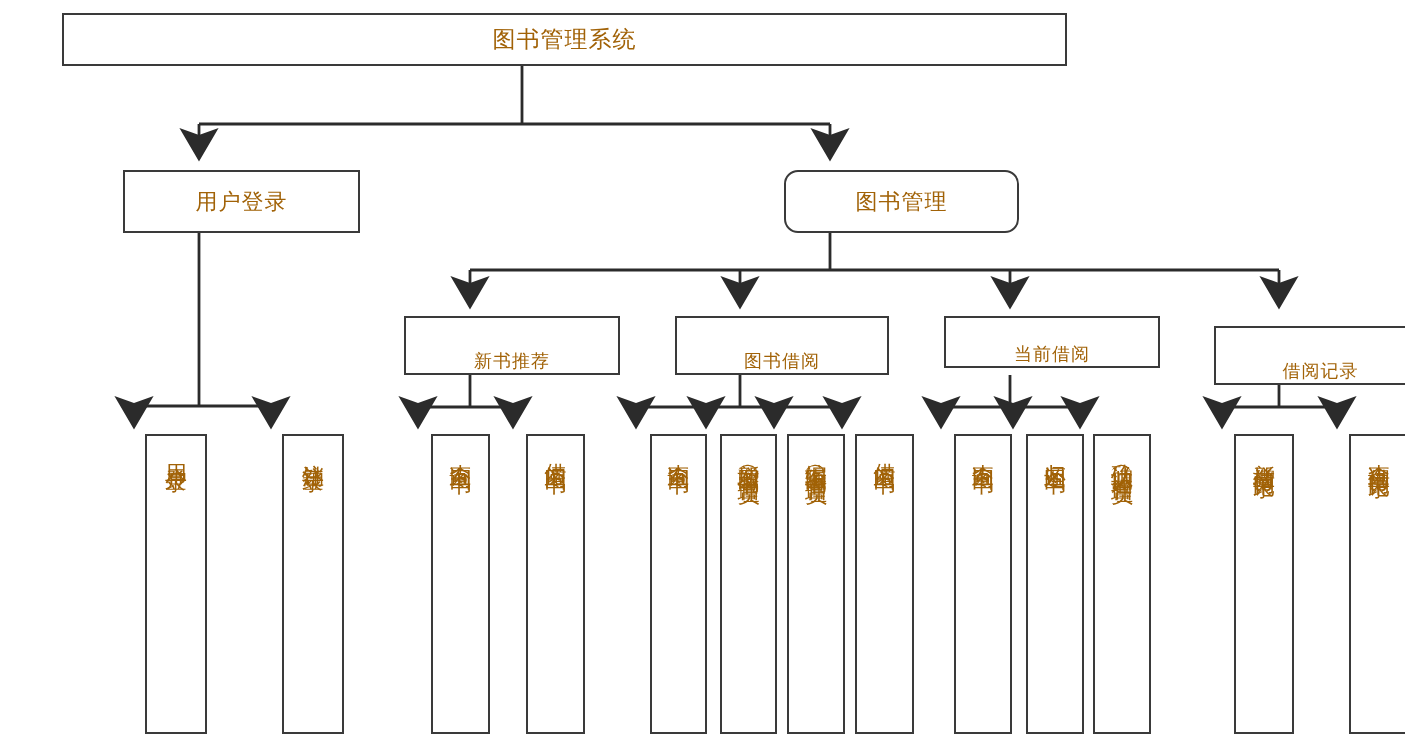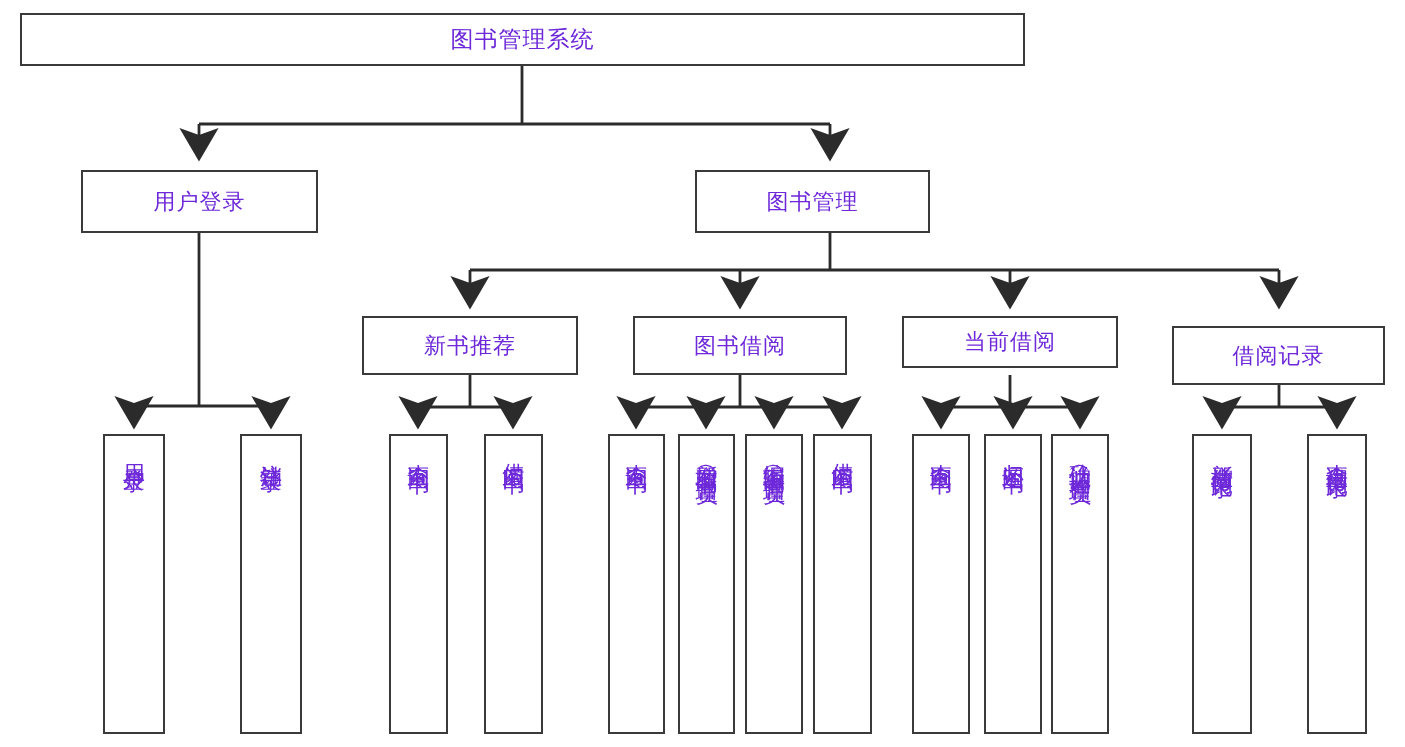--- a/index.html
+++ b/index.html
@@ -26,30 +26,32 @@
     pointer-events: none;
   }
   .node {
     position: absolute;
     box-sizing: border-box;
     background: #ffffff;
     border: 2.5px solid #3a3a3a;
     display: flex;
     align-items: center;
     justify-content: center;
-    color: #6d28d9;
+    color: #a16207;
+    margin-left: 42px;
   }
   .node.root {
     font-size: 23px;
   }
   .node.lvl2 {
     font-size: 22px;
   }
   .node.lvl3 {
-    font-size: 22px;
+    font-size: 18px;
+    align-items: flex-end;
   }
   .node.leaf {
     font-size: 22px;
     align-items: flex-start;
     justify-content: center;
     padding-top: 10px;
   }
   .vtext {
     writing-mode: vertical-rl;
     text-orientation: upright;
@@ -126,21 +128,21 @@
     </g>
   </svg>
 
   <div class="node root" style="left:20px; top:13px; width:1005px; height:53px;">
     <span class="htext">图书管理系统</span>
   </div>
 
   <div class="node lvl2" style="left:81px; top:170px; width:237px; height:63px;">
     <span class="htext">用户登录</span>
   </div>
-  <div class="node lvl2" style="left:695px; top:170px; width:235px; height:63px;">
+  <div class="node lvl2" style="left:742px; top:170px; width:235px; height:63px;border-radius:14px;">
     <span class="htext">图书管理</span>
   </div>
 
   <div class="node lvl3" style="left:362px; top:316px; width:216px; height:59px;">
     <span class="htext">新书推荐</span>
   </div>
   <div class="node lvl3" style="left:633px; top:316px; width:214px; height:59px;">
     <span class="htext">图书借阅</span>
   </div>
   <div class="node lvl3" style="left:902px; top:316px; width:216px; height:52px;">

